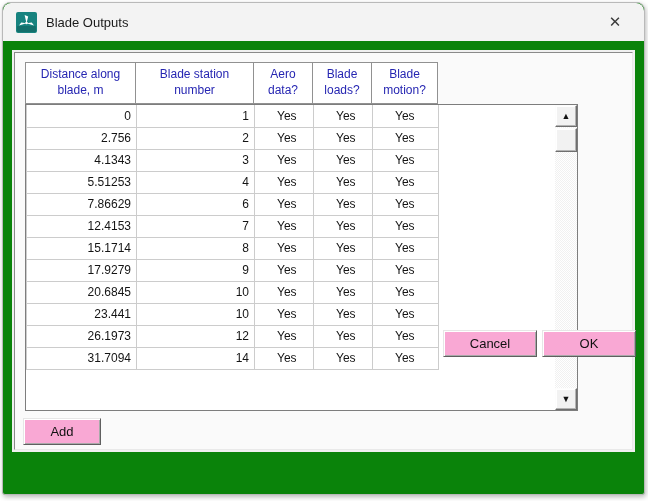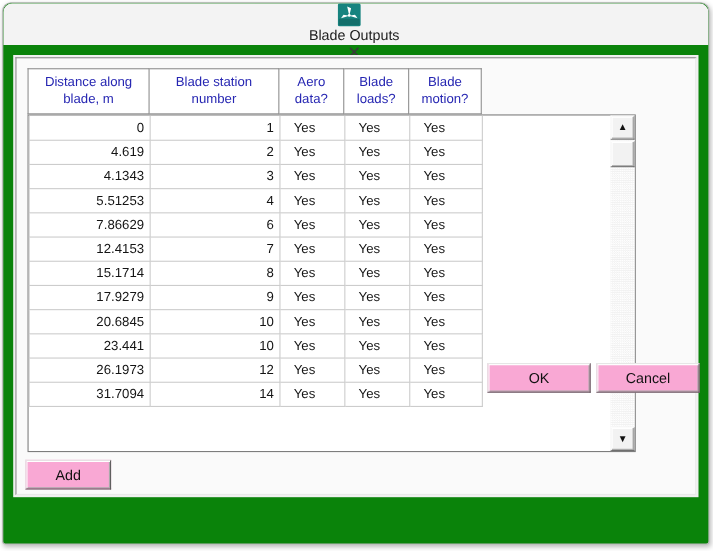--- a/index.html
+++ b/index.html
@@ -13,21 +13,20 @@
     box-shadow:1px 2px 5px rgba(0,0,0,.28);
     overflow:hidden;
   }
 
   
   .titlebar {
     height:38px; background:#f3f3f3;
     display:flex; align-items:center;
     padding:0 16px 0 13px;
     border-radius:8px 8px 0 0;
-    flex-direction:column;
   }
   .app-icon { width:21px; height:21px; margin-right:9px; flex:0 0 auto; }
   .title { flex:1; font-size:13px; color:#1b1b1b; white-space:nowrap; }
   .close-btn {
     width:26px; height:26px; display:flex; align-items:center; justify-content:center;
     font-size:15px; color:#3a3a3a; cursor:default;
   }
 
   
   .body-green { position:relative; height:325px; padding:11px 11px 0 11px; }
@@ -57,21 +56,21 @@
     border:1px solid #7d7d7d; background:#ffffff; overflow:hidden;
   }
   .data-table { width:412px; }
   .data-table td {
     border:1px solid #cccccc; border-top:none;
     height:22px; font-size:12px; color:#141414;
     padding:0 5px; white-space:nowrap; overflow:hidden; background:#fff;
   }
   .data-table tr:first-child td { border-top:none; }
   .data-table td.num { text-align:right; }
-  .data-table td.yn  { text-align:left; padding-left:12px; }
+  .data-table td.yn  { text-align:left; padding-left:22px; }
 
   
   .scrollbar {
     position:absolute; top:0; right:0; width:22px; height:100%;
     background:repeating-conic-gradient(#ffffff 0% 25%, #f1f1f1 0% 50%) 0 0 / 2px 2px;
   }
   .sb-btn, .sb-thumb {
     position:absolute; left:0; width:22px; background:#f2f2f2;
     border:1px solid #fdfdfd; border-right-color:#6f6f6f; border-bottom-color:#6f6f6f;
     box-shadow:inset -1px -1px 0 #b4b4b4, inset 1px 1px 0 #ffffff;
@@ -158,21 +157,21 @@
             <tbody id="rows-tbody">
   <tr>
     <td class="num">0</td>
     <td class="num">1</td>
     <td class="yn">Yes</td>
     <td class="yn">Yes</td>
     <td class="yn">Yes</td>
   </tr>
 
   <tr>
-    <td class="num">4.619</td>
+    <td class="num">2.756</td>
     <td class="num">2</td>
     <td class="yn">Yes</td>
     <td class="yn">Yes</td>
     <td class="yn">Yes</td>
   </tr>
 
   <tr>
     <td class="num">4.1343</td>
     <td class="num">3</td>
     <td class="yn">Yes</td>
@@ -266,18 +265,18 @@
             </div>
           </div>
         </div>
 
       </div>
 
       <div class="btn3d add-btn">Add</div>
     </div>
 
     <div class="footer">
+      <div class="btn3d">Cancel</div>
       <div class="btn3d">OK</div>
-      <div class="btn3d">Cancel</div>
     </div>
 
   </div>
 </div>
 
 </body></html>

